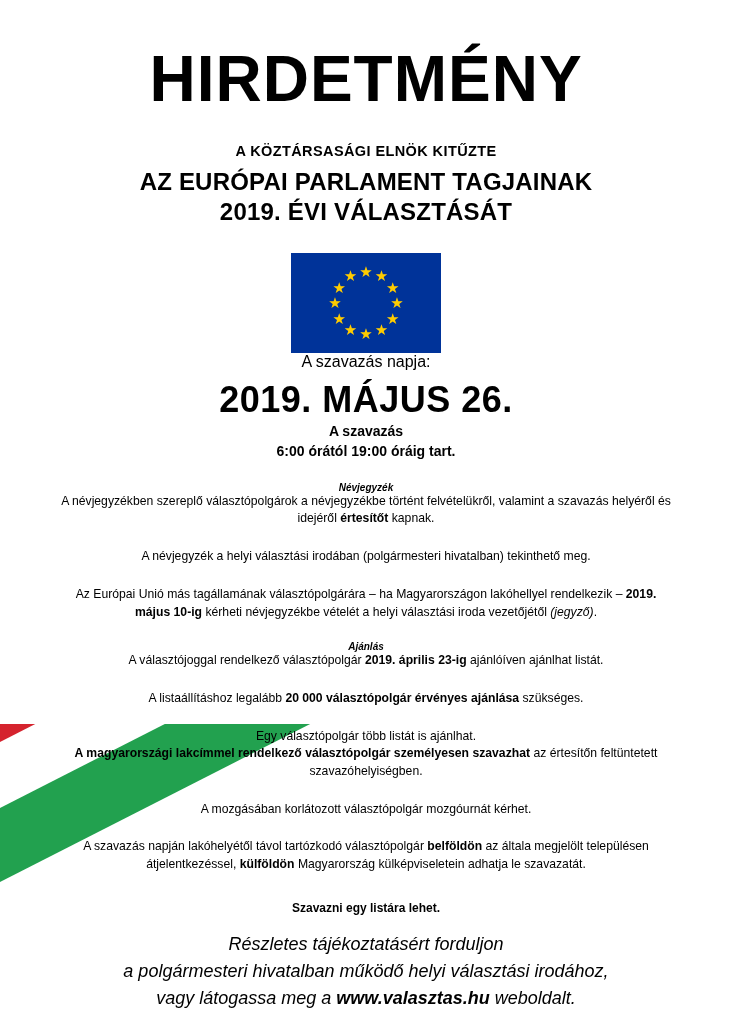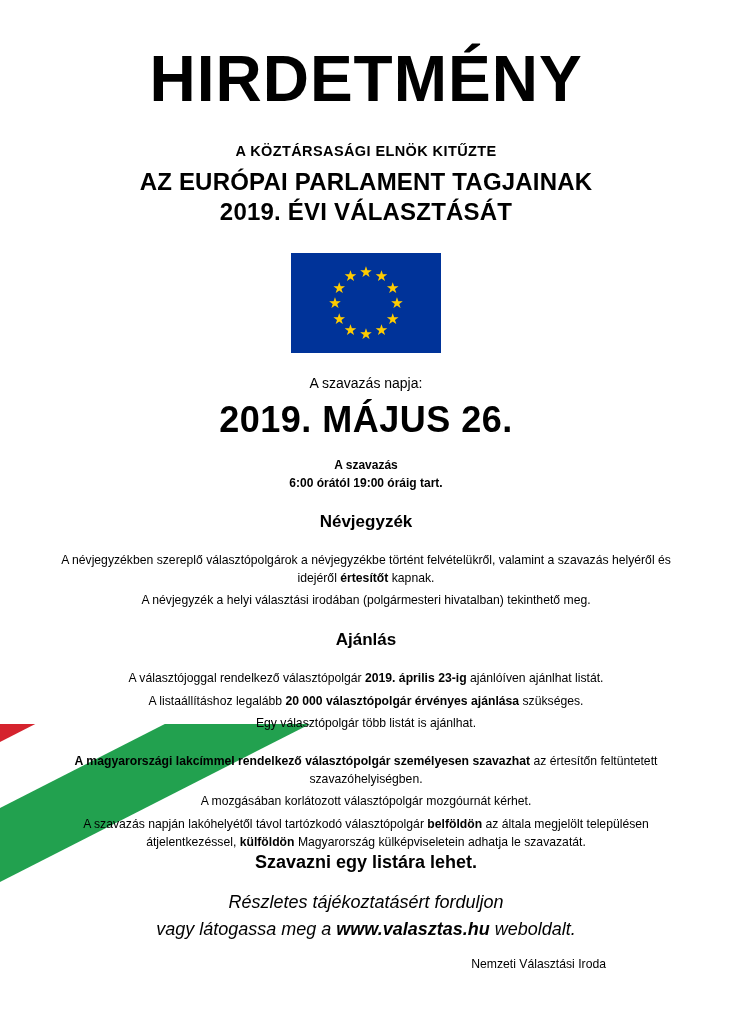--- a/index.html
+++ b/index.html
@@ -85,54 +85,54 @@
   .eu-flag .star {
     position: absolute;
     width: 0;
     height: 0;
     color: #FFCC00;
     font-size: 15px;
     line-height: 15px;
   }
 
   .vote-day-label {
-    font-size: 14px;
-    margin-top: 22px;
+    font-size: 16px;
   }
   .vote-date {
     font-size: 36px;
     font-weight: bold;
     margin-top: 8px;
     letter-spacing: 0.5px;
   }
   .vote-hours {
-    font-size: 12px;
-    font-weight: bold;
-    margin-top: 16px;
+    font-size: 14px;
+    font-weight: bold;
+    margin-top: 0;
     line-height: 1.45;
   }
 
   .section-head {
-    font-size: 17px;
-    font-weight: bold;
+    font-size: 10px;
+    font-weight: bold;
+    font-style: italic;
     margin-top: 20px;
   }
   .para {
     font-size: 12.2px;
     line-height: 1.45;
-    margin-top: 20px;
-  }
-  .para.tight { margin-top: 5px; }
+    margin-top: 0;
+  }
+  .para.tight { margin-top: 20px; }
   .para b { font-weight: bold; }
   .para i { font-style: italic; }
 
   .emph-line {
-    font-size: 18px;
-    font-weight: bold;
-    margin-top: 0;
+    font-size: 12px;
+    font-weight: bold;
+    margin-top: 27px;
   }
   .closing {
     font-size: 18px;
     font-style: italic;
     line-height: 1.5;
     margin-top: 16px;
   }
   .closing b { font-weight: bold; }
 
   .signature {
@@ -184,32 +184,34 @@
 
   <div class="vote-hours">
     <div>A szavazás</div>
     <div>6:00 órától 19:00 óráig tart.</div>
   </div>
 
   <div id="sections">
       <div class="section-head">Névjegyzék</div>
       <div class="para">A névjegyzékben szereplő választópolgárok a névjegyzékbe történt felvételükről, valamint a szavazás helyéről és idejéről <b>értesítőt</b> kapnak.</div>
       <div class="para tight">A névjegyzék a helyi választási irodában (polgármesteri hivatalban) tekinthető meg.</div>
+      <div class="para tight">Az Európai Unió más tagállamának választópolgárára – ha Magyarországon lakóhellyel rendelkezik – <b>2019. május 10-ig</b> kérheti névjegyzékbe vételét a helyi választási iroda vezetőjétől <i>(jegyző)</i>.</div>
       <div class="section-head">Ajánlás</div>
       <div class="para">A választójoggal rendelkező választópolgár <b>2019. április 23-ig</b> ajánlóíven ajánlhat listát.</div>
       <div class="para tight">A listaállításhoz legalább <b>20 000 választópolgár érvényes ajánlása</b> szükséges.</div>
       <div class="para tight">Egy választópolgár több listát is ajánlhat.</div>
       <div class="para"><b>A magyarországi lakcímmel rendelkező választópolgár személyesen szavazhat</b> az értesítőn feltüntetett szavazóhelyiségben.</div>
       <div class="para tight">A mozgásában korlátozott választópolgár mozgóurnát kérhet.</div>
       <div class="para tight">A szavazás napján lakóhelyétől távol tartózkodó választópolgár <b>belföldön</b> az általa megjelölt településen átjelentkezéssel, <b>külföldön</b> Magyarország külképviseletein adhatja le szavazatát.</div>
     </div>
 
   <div class="emph-line">Szavazni egy listára lehet.</div>
 
   <div class="closing">
     <div>Részletes tájékoztatásért forduljon</div>
+    <div>a polgármesteri hivatalban működő helyi választási irodához,</div>
     <div>
       <span>vagy látogassa meg a </span><b>www.valasztas.hu</b><span> weboldalt.</span>
     </div>
   </div>
 
   <div class="signature">Nemzeti Választási Iroda</div>
 </div>
 
 </body></html>

